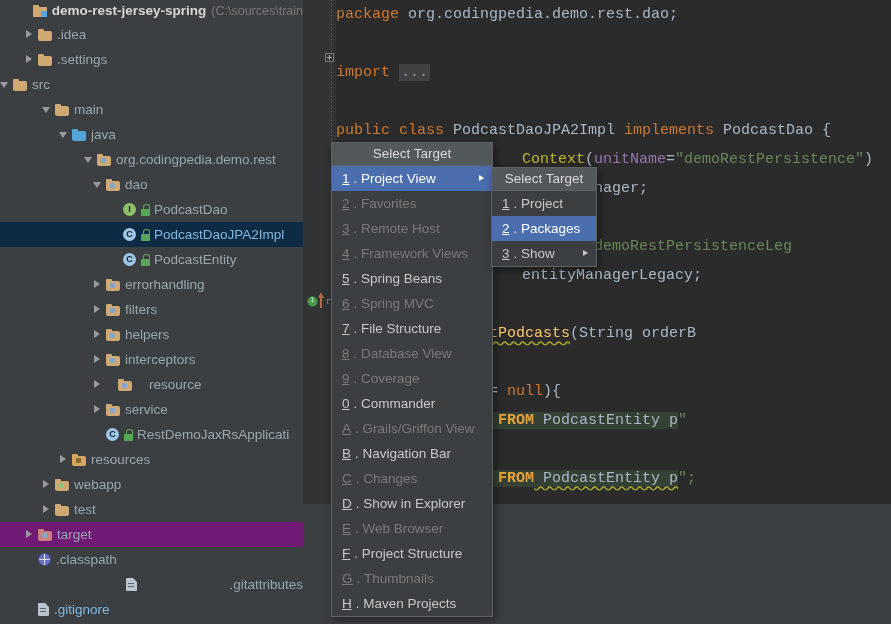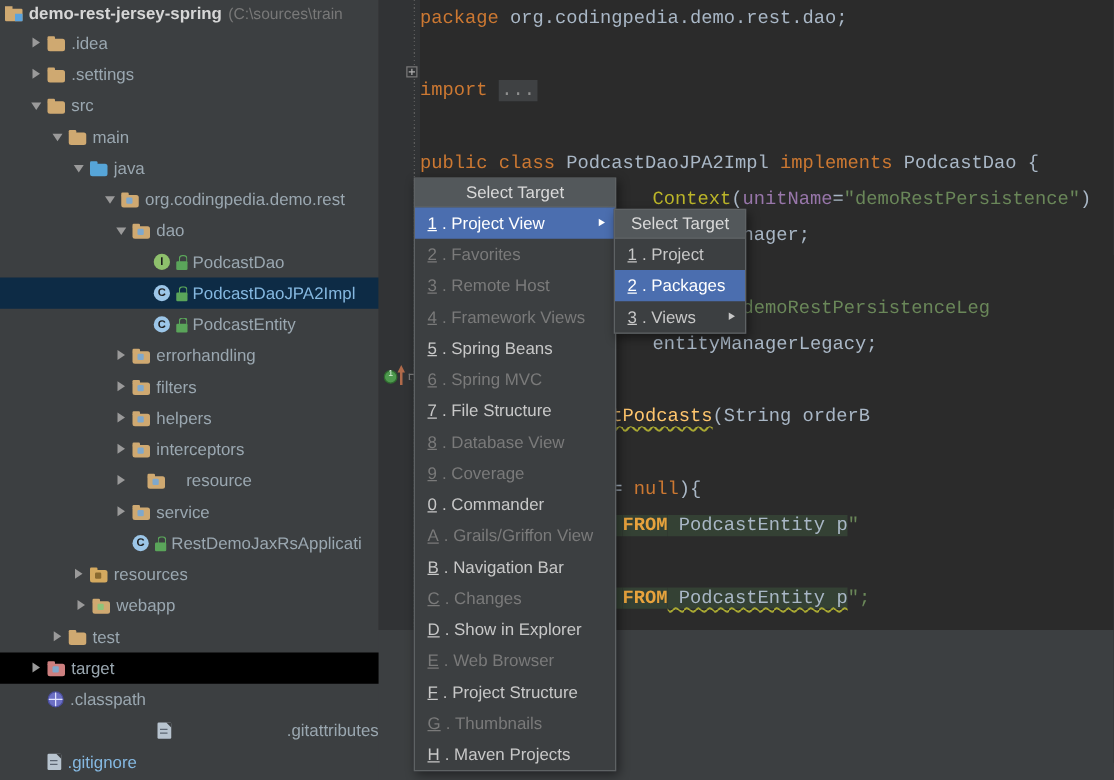--- a/index.html
+++ b/index.html
@@ -17,21 +17,21 @@
     position:absolute;left:0;top:0;width:303px;height:624px;
     background:#3c3f41;overflow:hidden;
   }
   .tree-row{
     position:relative;height:25px;line-height:25px;
     white-space:nowrap;color:#a9b7c6;font-size:13.5px;
     display:flex;align-items:center;
   }
   .tree-row.title{height:22px;line-height:22px;font-weight:bold;color:#d6d6d6;}
   .tree-row.selected{background:#0d2b45;}
-  .tree-row.excluded{background:#000000;}
+  .tree-row.excluded{background:#701a75;}
   .tree-row .label{overflow:hidden;text-overflow:clip;}
   .tree-row .path{color:#787878;font-weight:normal;margin-left:5px;font-size:12.5px;}
   .arrow{
     width:9px;height:9px;flex:0 0 9px;margin-right:4px;position:relative;
   }
   .arrow.right::before{
     content:"";position:absolute;left:1px;top:0px;
     border-left:6px solid #9a9a9a;border-top:4.5px solid transparent;border-bottom:4.5px solid transparent;
   }
   .arrow.down::before{
@@ -156,21 +156,21 @@
   }
   #popup-target{left:331px;top:142px;width:160px;}
   #popup-view{left:491px;top:167px;width:104px;}
 </style>
 </head>
 <body>
 
 <div id="app">
 
   <div id="project-panel">
-    <div class="tree-row title" style="padding-left:4px;">
+    <div class="tree-row title" style="padding-left:4px;justify-content:flex-end;">
       <span class="ic ic-proj">
           <span class="ftab"></span>
           <span class="fbody"></span>
           <span class="sq"></span>
         </span>
       <span class="label">demo-rest-jersey-spring</span>
       <span class="path">(C:\sources\train</span>
     </div>
     <div id="tree-body">
         <div class="tree-row" style="padding-left: 25px;">
@@ -182,21 +182,21 @@
           <span class="label fname-muted">.idea</span>
         </div>
         <div class="tree-row" style="padding-left: 25px;">
           <span class="arrow right"></span>
           <span class="ic ic-folder f-plain">
             <span class="ftab"></span>
             <span class="fbody"></span>
           </span>
           <span class="label fname-muted">.settings</span>
         </div>
-        <div class="tree-row" style="padding-left: 25px;">
+        <div class="tree-row" style="">
           <span class="arrow down"></span>
           <span class="ic ic-folder f-plain">
             <span class="ftab"></span>
             <span class="fbody"></span>
           </span>
           <span class="label fname-muted">src</span>
         </div>
         <div class="tree-row" style="padding-left: 42px;">
           <span class="arrow down"></span>
           <span class="ic ic-folder f-src">
@@ -311,21 +311,21 @@
         </div>
         <div class="tree-row" style="padding-left: 59px;">
           <span class="arrow right"></span>
           <span class="ic ic-folder f-res res">
             <span class="ftab"></span>
             <span class="fbody"></span>
             <span class="dot"></span>
           </span>
           <span class="label fname-muted">resources</span>
         </div>
-        <div class="tree-row" style="padding-left: 61px;">
+        <div class="tree-row" style="padding-left: 42px;">
           <span class="arrow right"></span>
           <span class="ic ic-folder f-plain web">
             <span class="ftab"></span>
             <span class="fbody"></span>
             <span class="dot"></span>
           </span>
           <span class="label fname-muted">webapp</span>
         </div>
         <div class="tree-row" style="padding-left: 42px;">
           <span class="arrow right"></span>
@@ -491,19 +491,19 @@
           <span>Project</span>
         </div>
         <div class="mi sel">
           <span class="mn"><u>2</u></span>
           <span>.&nbsp;</span>
           <span>Packages</span>
         </div>
         <div class="mi enabled">
           <span class="mn"><u>3</u></span>
           <span>.&nbsp;</span>
-          <span>Views</span>
+          <span>Show</span>
           <span class="submenu-arrow"></span>
         </div>
       </div>
   </div>
 
 </div>
 
 </body></html>

